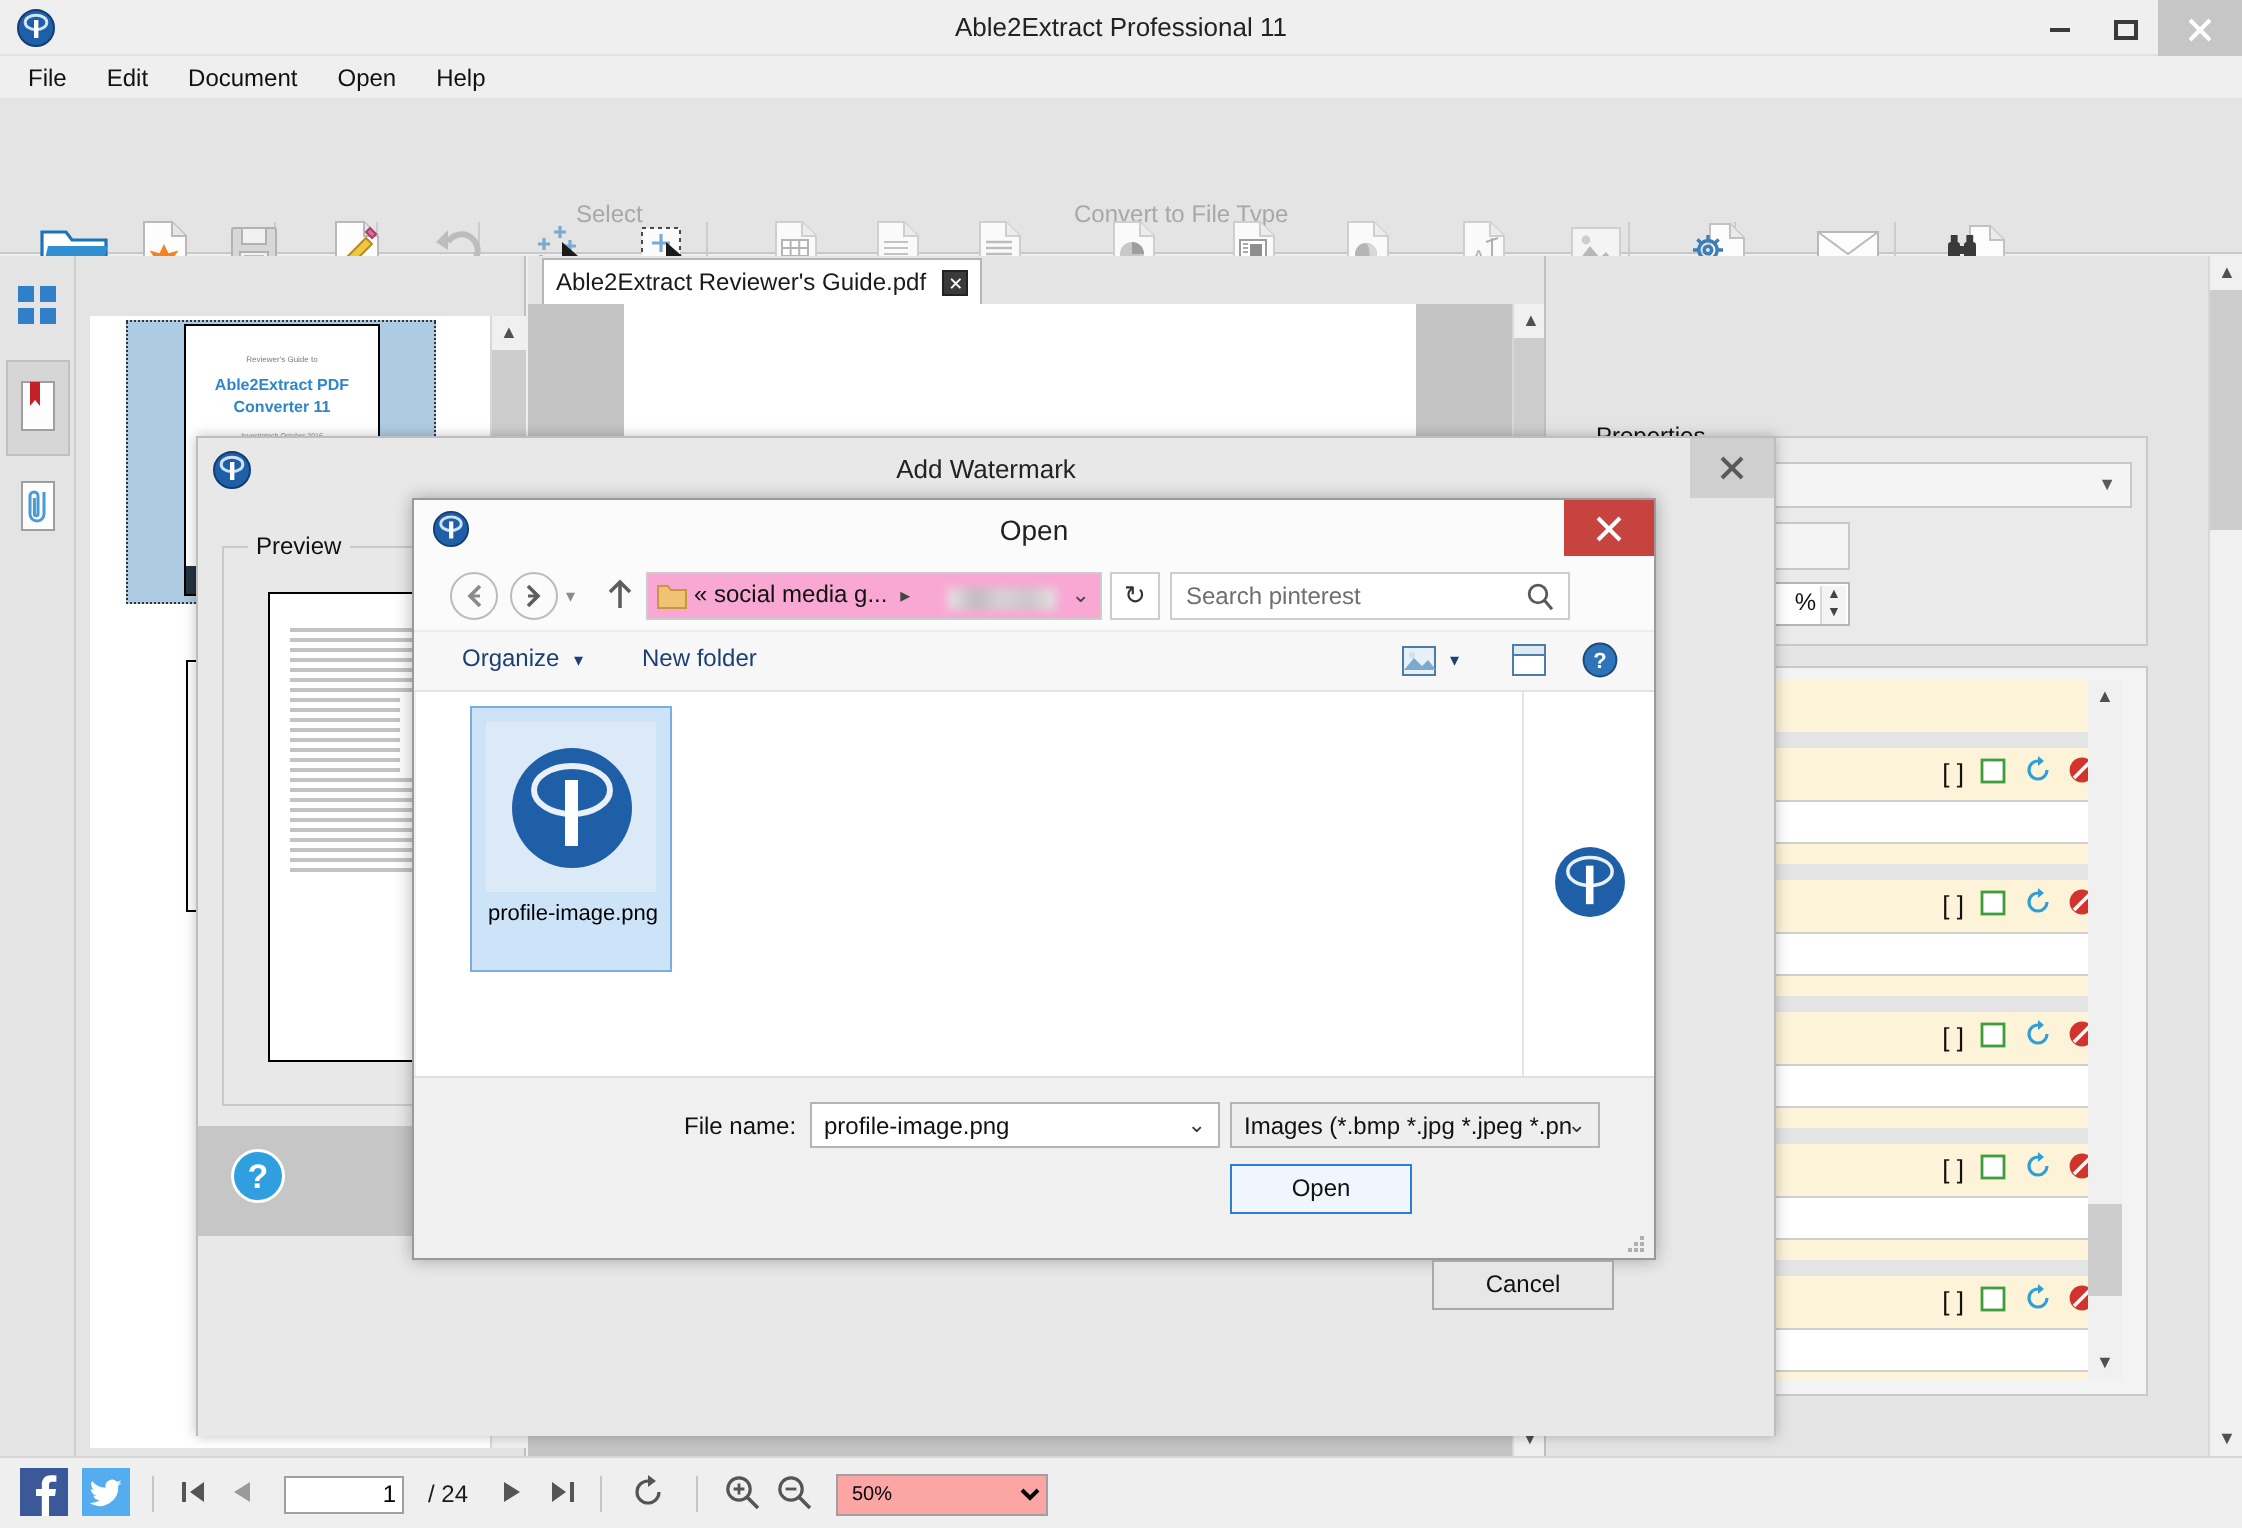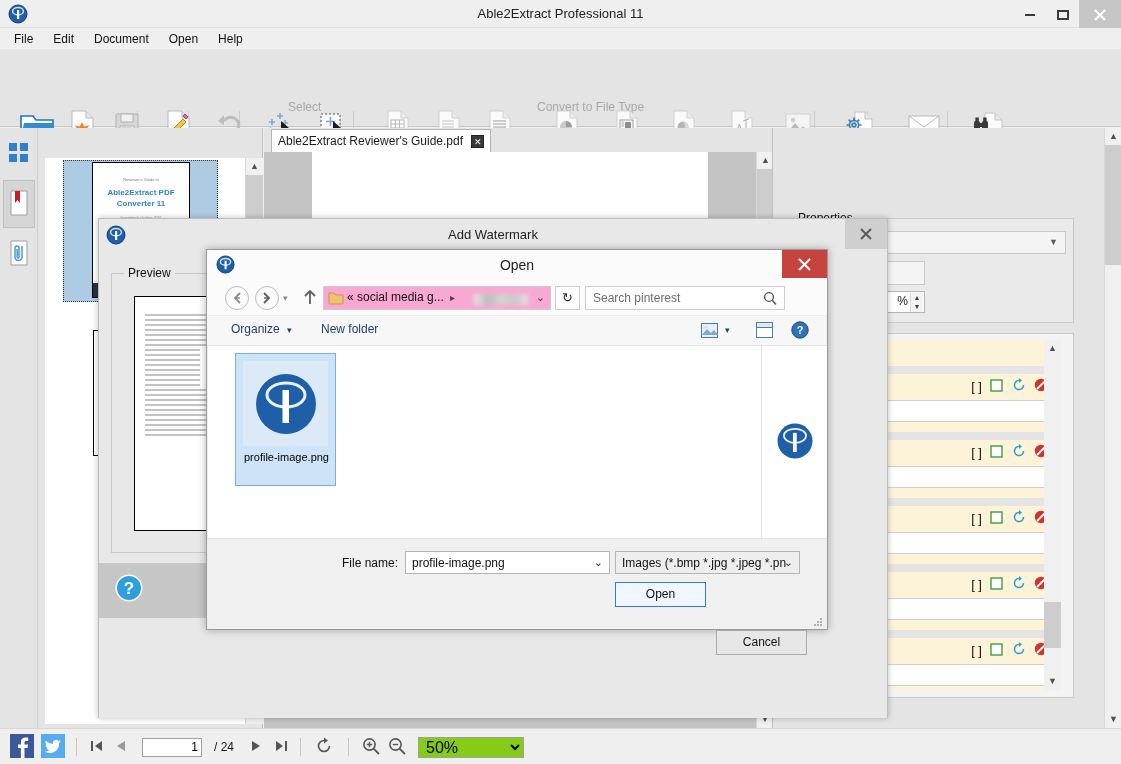--- a/index.html
+++ b/index.html
@@ -103,21 +103,21 @@
     border:1px solid #cfcfcf; }
   .ann-icons{ position:absolute; right:6px; top:4px; }
   .ann-icons span{ display:inline-block; vertical-align:middle; margin-left:5px; }
 
   
   #statusbar{ position:absolute; left:0; bottom:0; width:1121px; height:36px;
     background:#efefef; border-top:1px solid #d5d5d5; }
   .sb-item{ position:absolute; top:0; height:36px; display:flex; align-items:center; cursor:default; }
   #pageinput{ width:60px; height:19px; border:1px solid #a0a0a0; background:#fff; text-align:right;
     padding:0 3px; font-size:12px; font-family:"Liberation Sans", sans-serif; }
-  #zoomsel{ width:106px; height:21px; border:1px solid #a0a0a0; background:#84cc16; font-size:16px;
+  #zoomsel{ width:106px; height:21px; border:1px solid #a0a0a0; background:#fca5a5; font-size:10px;
     padding:0 3px; font-family:"Liberation Sans", sans-serif; }
   .sb-sep{ position:absolute; top:9px; width:1px; height:18px; background:#c6c6c6; }
 
   
   #wmdlg{ position:absolute; left:98px; top:218px; width:790px; height:500px;
     background:#e8e8e8; border:1px solid #bdbdbd; box-shadow:0 0 6px rgba(0,0,0,.25); }
   #wmdlg .tbar{ position:absolute; left:0; top:0; width:788px; height:32px; background:#e8e8e8; }
   #wmdlg .tbar .t{ position:absolute; left:0; top:0; width:788px; height:32px; line-height:32px;
     text-align:center; font-size:13px; color:#222; }
   #wmdlg .tbar .ico{ position:absolute; left:7px; top:6px; }

